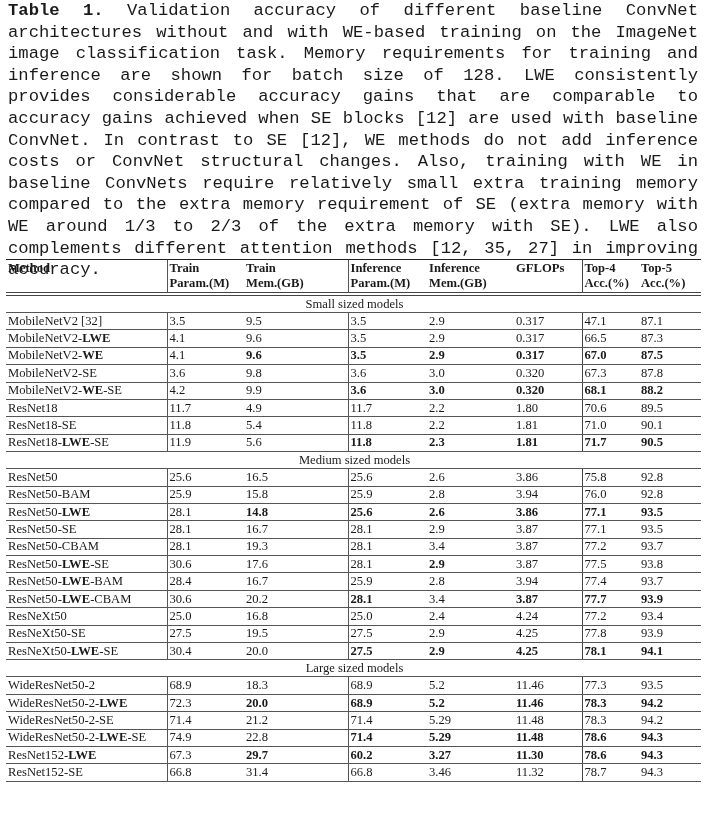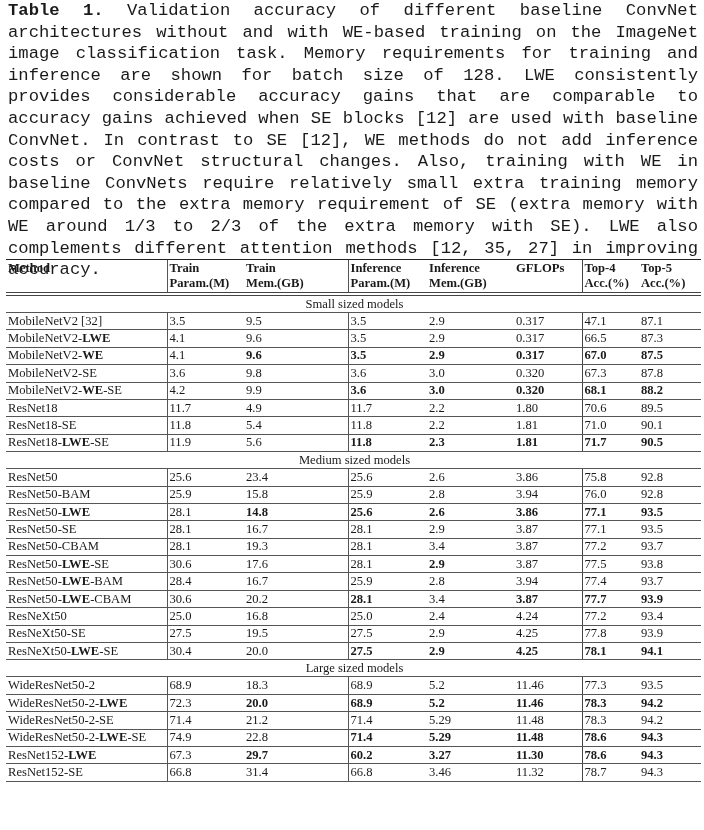--- a/index.html
+++ b/index.html
@@ -154,21 +154,21 @@
         <td class="b">1.81</td>
         <td class="vlb b">71.7</td>
         <td class="b">90.5</td>
       </tr>
       <tr class="group">
         <td colspan="8">Medium sized models</td>
       </tr>
       <tr>
         <td class="meth"><span>ResNet50</span></td>
         <td class="vl">25.6</td>
-        <td class="">23.4</td>
+        <td class="">16.5</td>
         <td class="vl">25.6</td>
         <td class="">2.6</td>
         <td class="">3.86</td>
         <td class="vlb">75.8</td>
         <td class="">92.8</td>
       </tr>
       <tr>
         <td class="meth"><span>ResNet50-BAM</span></td>
         <td class="vl">25.9</td>
         <td class="">15.8</td>

